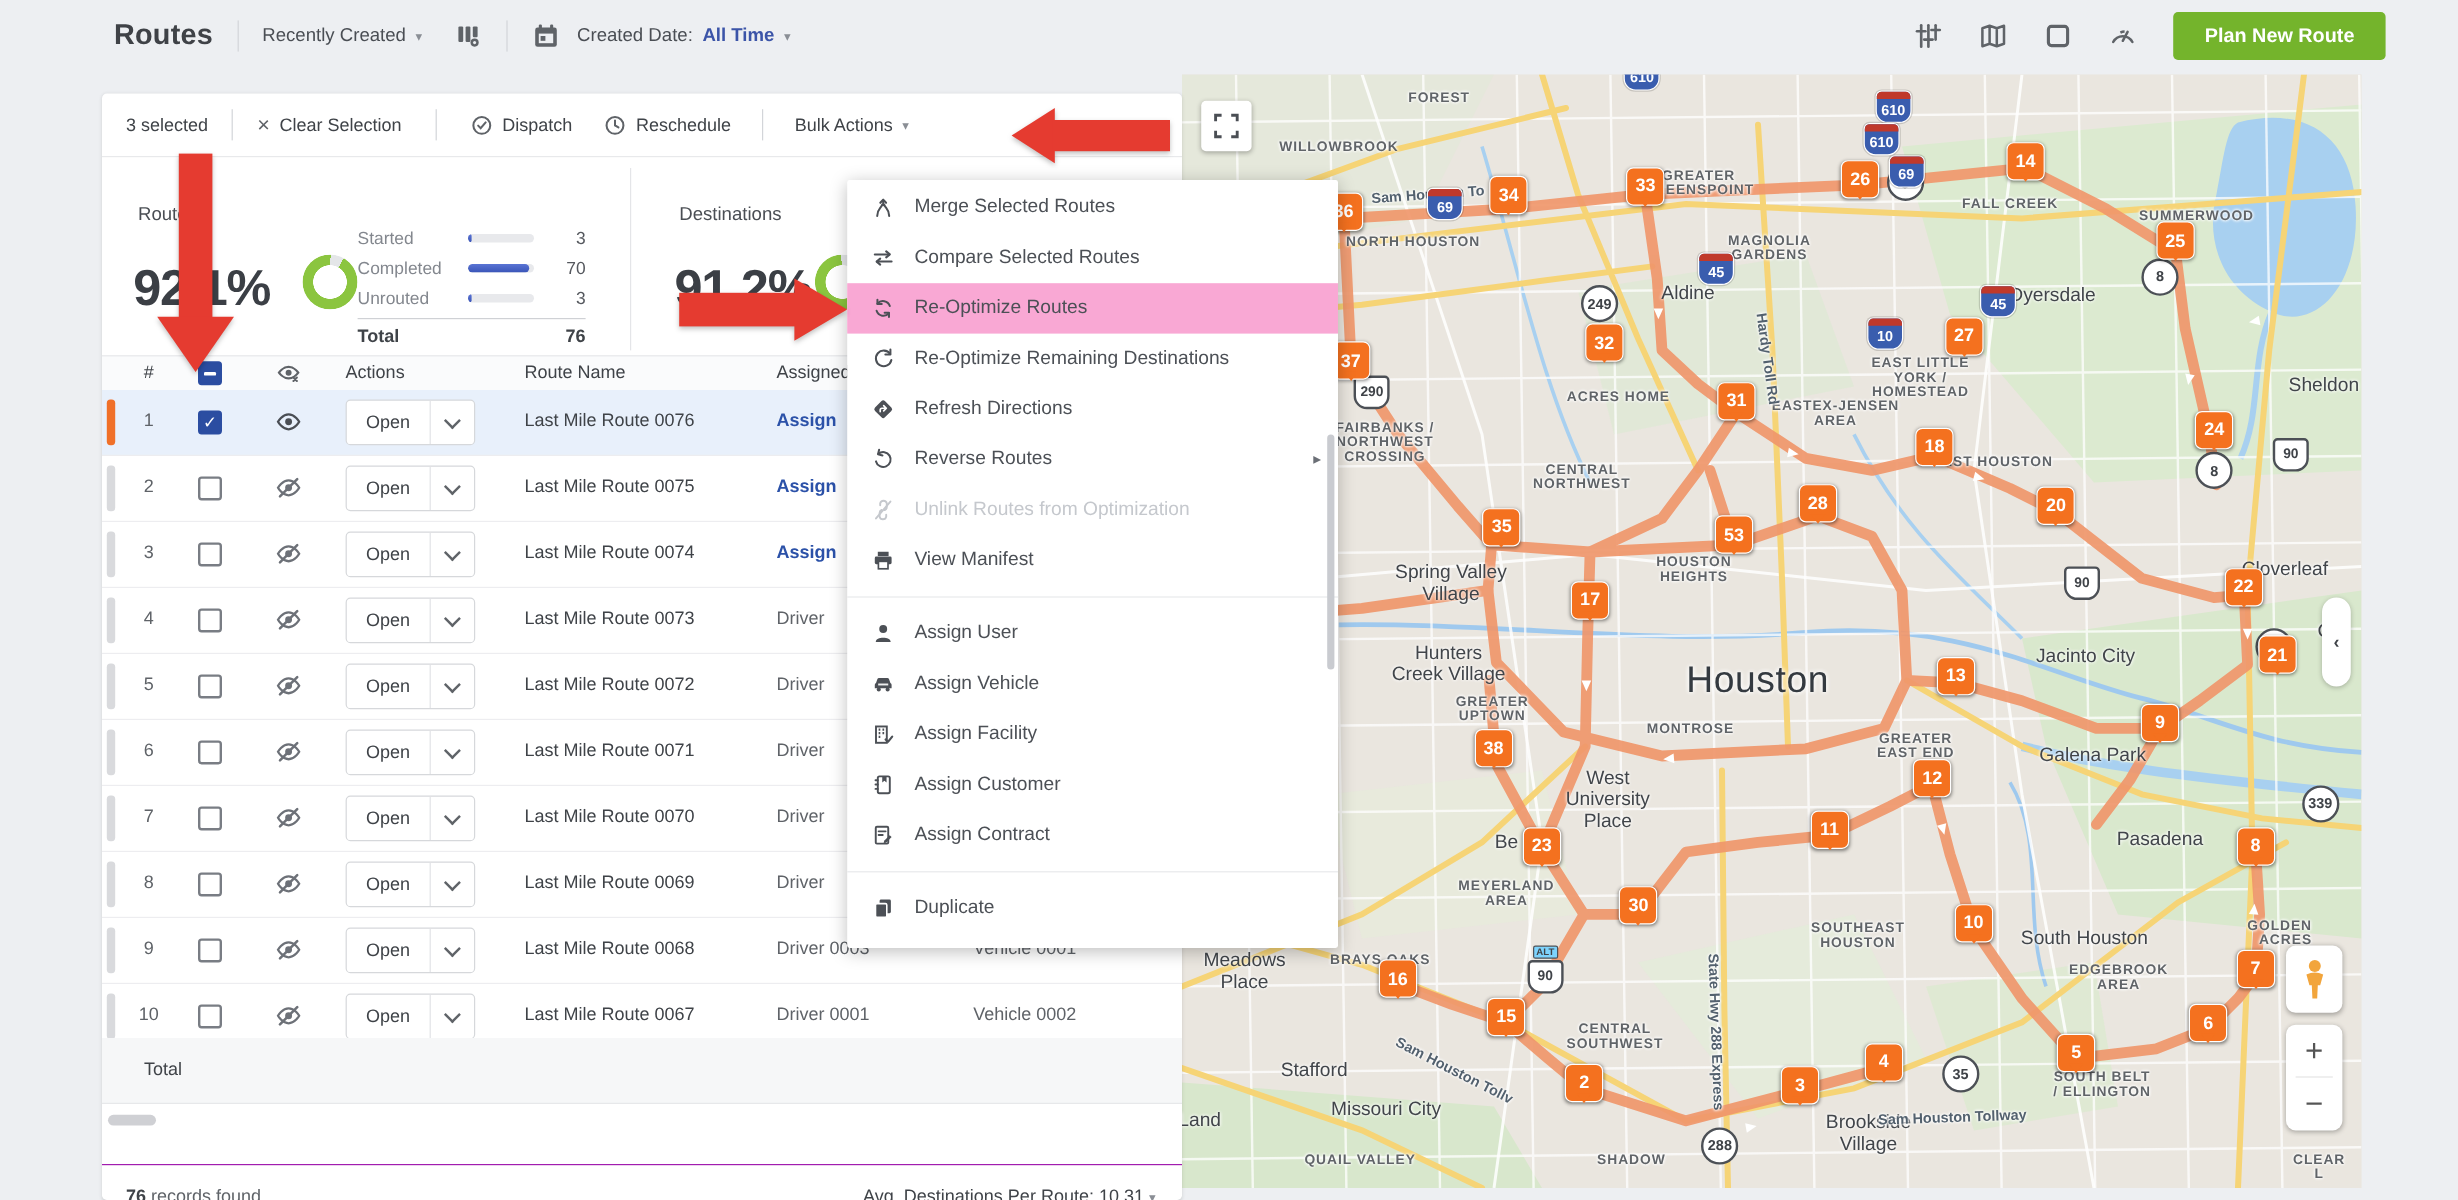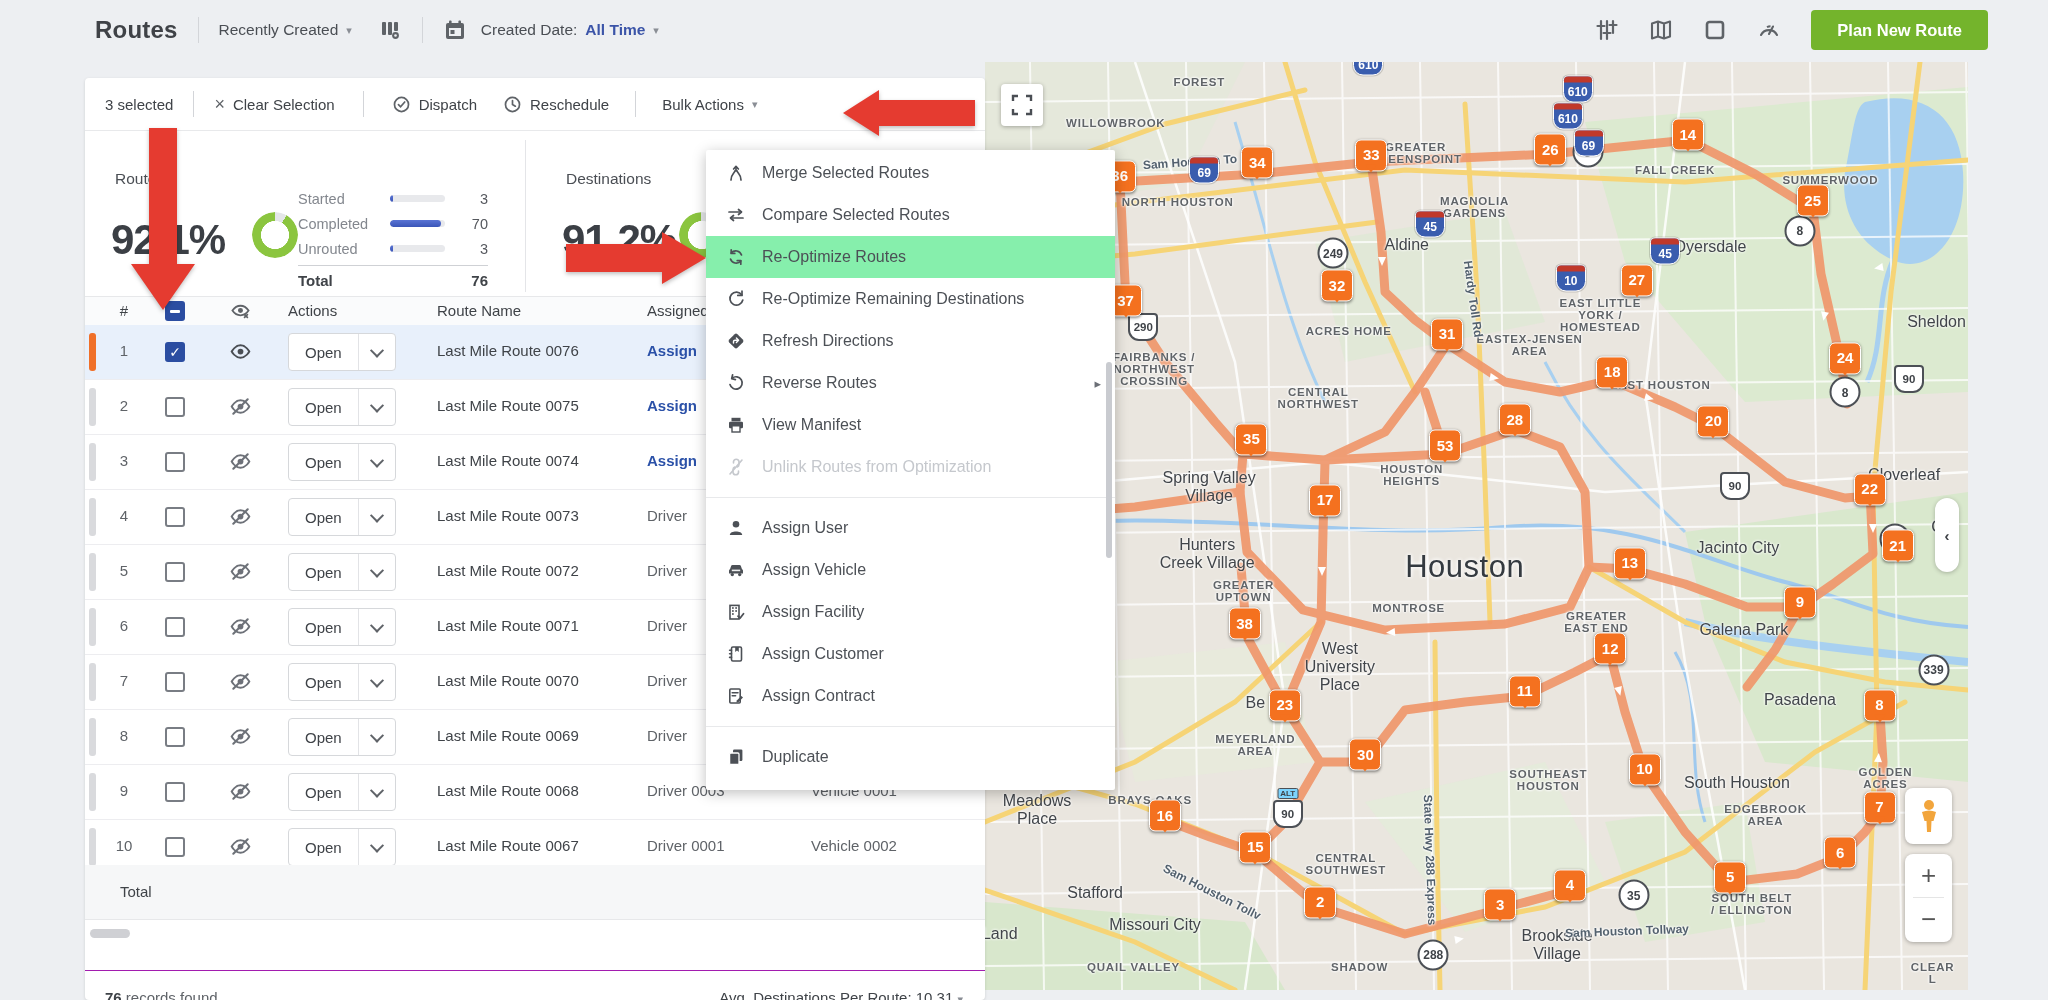--- a/index.html
+++ b/index.html
@@ -78,21 +78,21 @@
   #hscroll .thumb{position:absolute;left:5px;top:2px;width:40px;height:9px;border-radius:5px;background:#cfd0d4;cursor:pointer;}
   #pfooter{position:absolute;left:0;top:892px;width:100%;height:54px;border-top:1px solid #a21caf;font-size:15px;color:#5f6368;}
   #pfooter .left{position:absolute;left:20px;top:18px;}
   #pfooter .left b{color:#3f4348;font-weight:700;}
   #pfooter .right{position:absolute;right:22px;top:18px;color:#3f4348;cursor:pointer;}
   
   #bulk-menu{position:absolute;left:706px;top:150px;width:409px;height:640px;background:#fff;box-shadow:0 3px 14px rgba(0,0,0,.25);z-index:40;border-radius:2px;padding-top:2px;box-sizing:border-box;}
   .mi{position:relative;height:42px;display:flex;align-items:center;color:#4c5056;font-size:16px;cursor:pointer;}
   .mi .ic{width:20px;height:20px;margin:0 16px 0 20px;flex:0 0 auto;}
   .mi .ic svg{width:20px;height:20px;}
-  .mi.hl{background:#86efac;}
+  .mi.hl{background:#f9a8d4;}
   .mi.dis{color:#c5c8cd;cursor:default;}
   .mi .sub{position:absolute;right:14px;font-size:13px;color:#6b6f76;}
   .mdiv{height:1px;background:#e8e9eb;margin:9px 0;}
   #menu-scroll{position:absolute;right:3px;top:212px;width:6px;height:196px;border-radius:3px;background:#c9cbd0;}
   
   .ra{position:absolute;z-index:50;filter:drop-shadow(0 2px 2px rgba(0,0,0,.25));}
   .ra .shaft{position:absolute;background:#e53b30;}
   .ra .head{position:absolute;width:0;height:0;}
   
   #map{position:absolute;left:985px;top:62px;width:983px;height:928px;background:#eae6df;overflow:hidden;z-index:5;cursor:grab;}
@@ -348,21 +348,21 @@
         <div class="mlabel lbl-city" style="left: 27.5%; top: 69.1%;">Be</div>
         <div class="mlabel lbl-area" style="left: 1.8%; top: 67.9%;">TOWN</div>
         <div class="mlabel lbl-city" style="left: 97.3%; top: 50.1%;">Ch</div>
         <div class="mlabel lbl-area" style="left: 27.5%; top: 73.6%;">MEYERLAND
 AREA</div>
         <div class="mlabel lbl-area" style="left: 16.8%; top: 79.5%;">BRAYS OAKS</div>
         <div class="mlabel lbl-area" style="left: 57.3%; top: 77.4%;">SOUTHEAST
 HOUSTON</div>
         <div class="mlabel lbl-city" style="left: 82.9%; top: 68.8%;">Pasadena</div>
         <div class="mlabel lbl-city" style="left: 76.5%; top: 77.7%;">South Houston</div>
-        <div class="mlabel lbl-area" style="left: 91.6%; top: 77.2%;">GOLDEN ACRES</div>
+        <div class="mlabel lbl-area" style="left: 91.6%; top: 77.2%; text-align: right;">GOLDEN ACRES</div>
         <div class="mlabel lbl-area" style="left: 79.4%; top: 81.1%;">EDGEBROOK
 AREA</div>
         <div class="mlabel lbl-city" style="left: 5.3%; top: 80.6%;">Meadows
 Place</div>
         <div class="mlabel lbl-city" style="left: 11.2%; top: 89.5%;">Stafford</div>
         <div class="mlabel lbl-city" style="left: 17.3%; top: 93%;">Missouri City</div>
         <div class="mlabel lbl-area" style="left: 36.7%; top: 86.4%;">CENTRAL
 SOUTHWEST</div>
         <div class="mlabel lbl-area" style="left: 78%; top: 90.7%;">SOUTH BELT
 / ELLINGTON</div>
@@ -813,35 +813,35 @@
           <span class="mlbl">Refresh Directions</span>
         </div>
         <div class="mi">
           <span class="ic"><svg viewBox="0 0 20 20" fill="none" stroke="currentColor" stroke-width="1.7" stroke-linecap="round" stroke-linejoin="round">
               <path d="M6 5.2 A6.2 6.2 0 1 1 4 11.5"></path>
               <path d="M6.6 1.8 L5.7 5.6 L9.4 6.6"></path>
             </svg></span>
           <span class="mlbl">Reverse Routes</span>
           <span class="sub">▸</span>
         </div>
-        <div class="mi">
-          <span class="ic"><svg viewBox="0 0 20 20">
-              <rect x="5.5" y="2.8" width="9" height="3.6" fill="currentColor"></rect>
-              <rect x="3" y="6.8" width="14" height="6.4" rx="1.2" fill="currentColor"></rect>
-              <rect x="6" y="10.8" width="8" height="6.2" fill="#fff" stroke="currentColor" stroke-width="1.4"></rect>
-            </svg></span>
-          <span class="mlbl">View Manifest</span>
-        </div>
         <div class="mi dis">
           <span class="ic"><svg viewBox="0 0 20 20" fill="none" stroke="currentColor" stroke-width="1.6" stroke-linecap="round" stroke-linejoin="round">
               <path d="M7.5 6 V4.5 A2.8 2.8 0 0 1 13 4.5 V7.5 A2.8 2.8 0 0 1 11.3 10"></path>
               <path d="M12.5 14 V15.5 A2.8 2.8 0 0 1 7 15.5 V12.5 A2.8 2.8 0 0 1 8.7 10"></path>
               <path d="M4 17 L16 3"></path>
             </svg></span>
           <span class="mlbl">Unlink Routes from Optimization</span>
+        </div>
+        <div class="mi">
+          <span class="ic"><svg viewBox="0 0 20 20">
+              <rect x="5.5" y="2.8" width="9" height="3.6" fill="currentColor"></rect>
+              <rect x="3" y="6.8" width="14" height="6.4" rx="1.2" fill="currentColor"></rect>
+              <rect x="6" y="10.8" width="8" height="6.2" fill="#fff" stroke="currentColor" stroke-width="1.4"></rect>
+            </svg></span>
+          <span class="mlbl">View Manifest</span>
         </div>
         <div class="mdiv"></div>
         <div class="mi">
           <span class="ic"><svg viewBox="0 0 20 20">
               <circle cx="10" cy="6.2" r="3.3" fill="currentColor"></circle>
               <path d="M3.8 17 C3.8 12.4 16.2 12.4 16.2 17 Z" fill="currentColor"></path>
             </svg></span>
           <span class="mlbl">Assign User</span>
         </div>
         <div class="mi">

